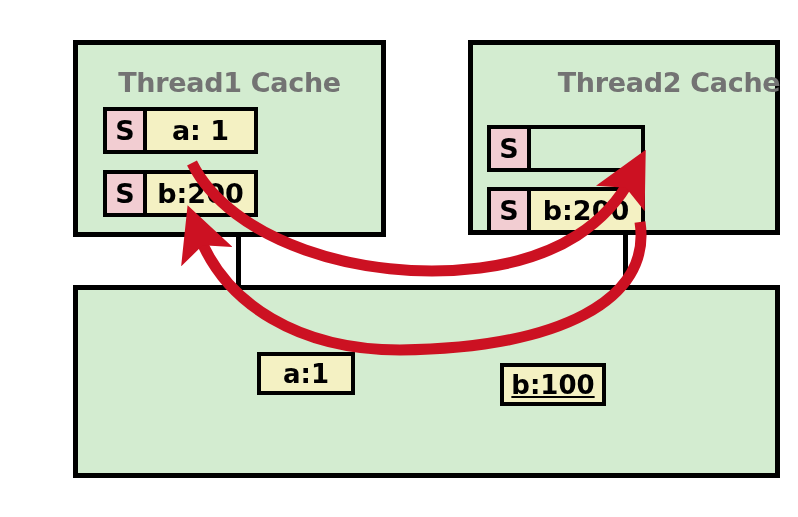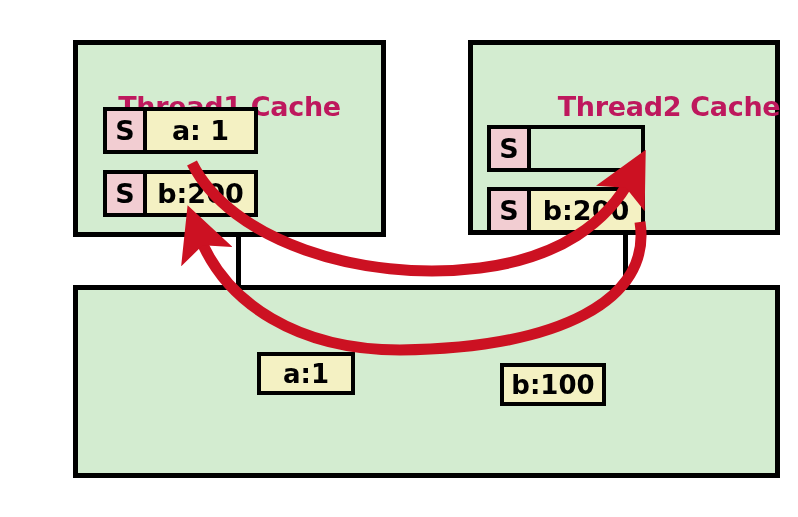--- a/index.html
+++ b/index.html
@@ -29,24 +29,23 @@
   #thread2-cache { left: 468px; top: 40px;  width: 312px; height: 195px; }
   #main-memory   { left: 73px;  top: 285px; width: 707px; height: 193px; }
 
   .panel-title {
     position: absolute;
     left: 0;
     width: 100%;
     text-align: center;
     font-size: 27px;
     font-weight: bold;
-    color: #be185d;
+    color: #737373;
     letter-spacing: -0.3px;
     white-space: nowrap;
-    margin-top: 24px;
   }
   #thread1-cache .panel-title { top: 22px; }
   #thread2-cache .panel-title { top: 22px; padding-left: 45px; }
   #main-memory   .panel-title { top: 17px; }
 
   
   .cache-line {
     position: absolute;
     display: flex;
     align-items: stretch;
@@ -95,21 +94,21 @@
     display: flex;
     align-items: center;
     justify-content: center;
     font-size: 26px;
     font-weight: bold;
     color: #000000;
     height: 43px;
     white-space: nowrap;
   }
   #mem-a { left: 179px; top: 62px; width: 98px; }
-  #mem-b { left: 422px; top: 73px; width: 106px; }
+  #mem-b { left: 422px; top: 73px; width: 106px; text-decoration: underline; }
 
   
   .connector {
     position: absolute;
     background: #000000;
     width: 5px;
   }
   #connector-left  { left: 236px; top: 237px; height: 48px; }
   #connector-right { left: 623px; top: 235px; height: 50px; }
 

